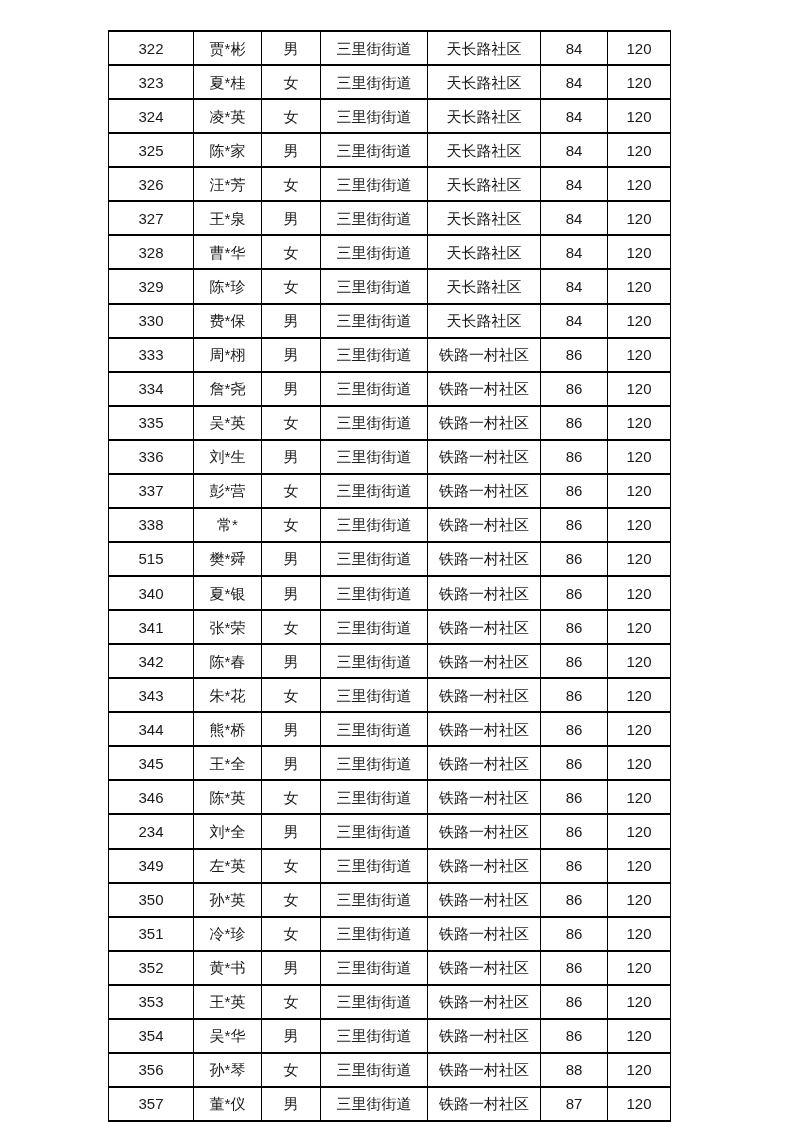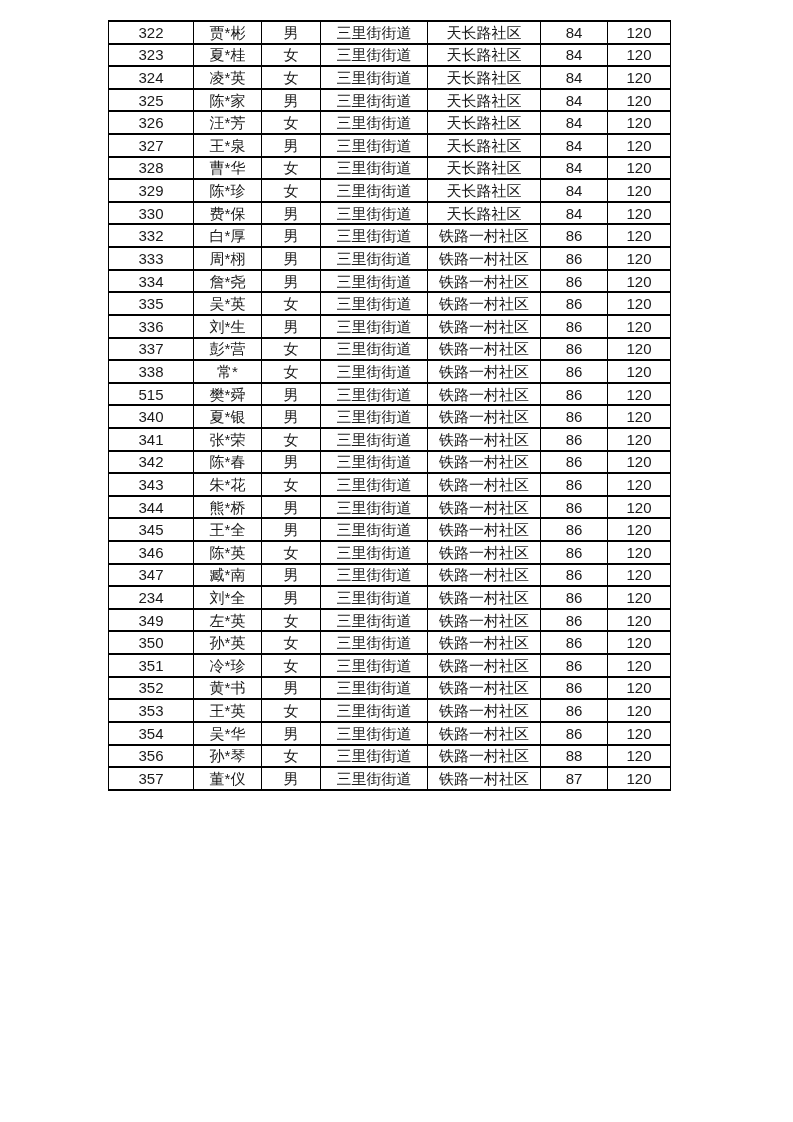--- a/index.html
+++ b/index.html
@@ -11,23 +11,23 @@
     position: relative;
     width: 793px;
     height: 1122px;
     background: #ffffff;
     overflow: hidden;
     font-family: "Liberation Sans", "DejaVu Sans", sans-serif;
   }
   table.roster {
     position: absolute;
     left: 108px;
-    top: 20px;
+    top: 30px;
     width: 562px;
-    height: 771px;
+    height: 1092px;
     border-collapse: collapse;
     table-layout: fixed;
   }
   table.roster td {
     border-style: solid;
     border-color: var(--border-color, #000000);
     border-top-width: 2px;
     border-bottom-width: 2px;
     border-left-width: 1.5px;
     border-right-width: 1.5px;
@@ -131,29 +131,20 @@
         <tr>
           <td>330</td>
           <td>费*保</td>
           <td>男</td>
           <td>三里街街道</td>
           <td>天长路社区</td>
           <td>84</td>
           <td>120</td>
         </tr>
         <tr>
-          <td>332</td>
-          <td>白*厚</td>
-          <td>男</td>
-          <td>三里街街道</td>
-          <td>铁路一村社区</td>
-          <td>86</td>
-          <td>120</td>
-        </tr>
-        <tr>
           <td>333</td>
           <td>周*栩</td>
           <td>男</td>
           <td>三里街街道</td>
           <td>铁路一村社区</td>
           <td>86</td>
           <td>120</td>
         </tr>
         <tr>
           <td>334</td>
@@ -260,29 +251,20 @@
           <td>男</td>
           <td>三里街街道</td>
           <td>铁路一村社区</td>
           <td>86</td>
           <td>120</td>
         </tr>
         <tr>
           <td>346</td>
           <td>陈*英</td>
           <td>女</td>
-          <td>三里街街道</td>
-          <td>铁路一村社区</td>
-          <td>86</td>
-          <td>120</td>
-        </tr>
-        <tr>
-          <td>347</td>
-          <td>臧*南</td>
-          <td>男</td>
           <td>三里街街道</td>
           <td>铁路一村社区</td>
           <td>86</td>
           <td>120</td>
         </tr>
         <tr>
           <td>234</td>
           <td>刘*全</td>
           <td>男</td>
           <td>三里街街道</td>

